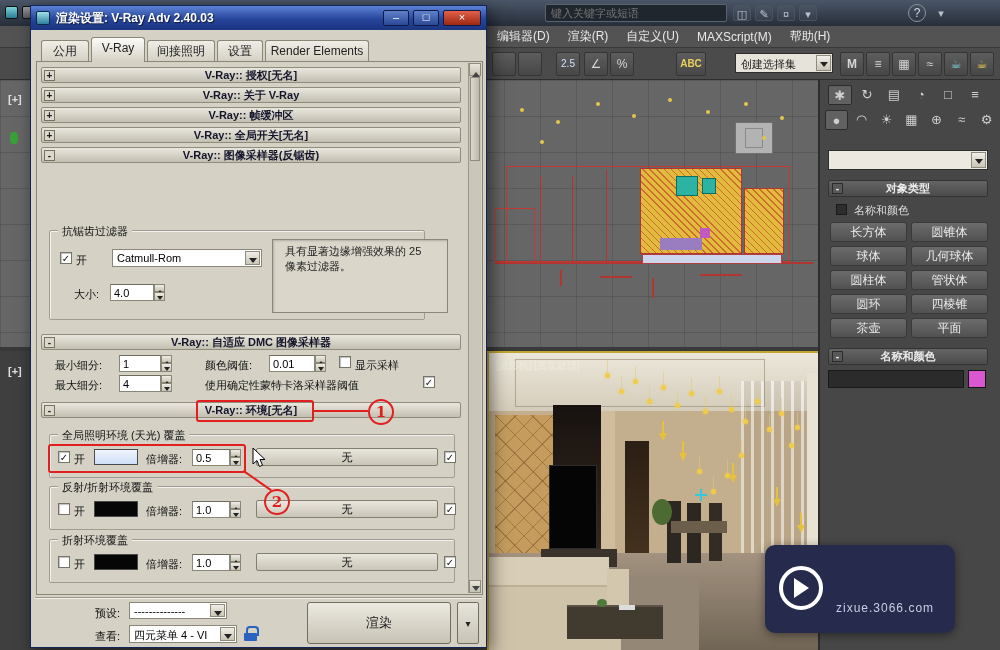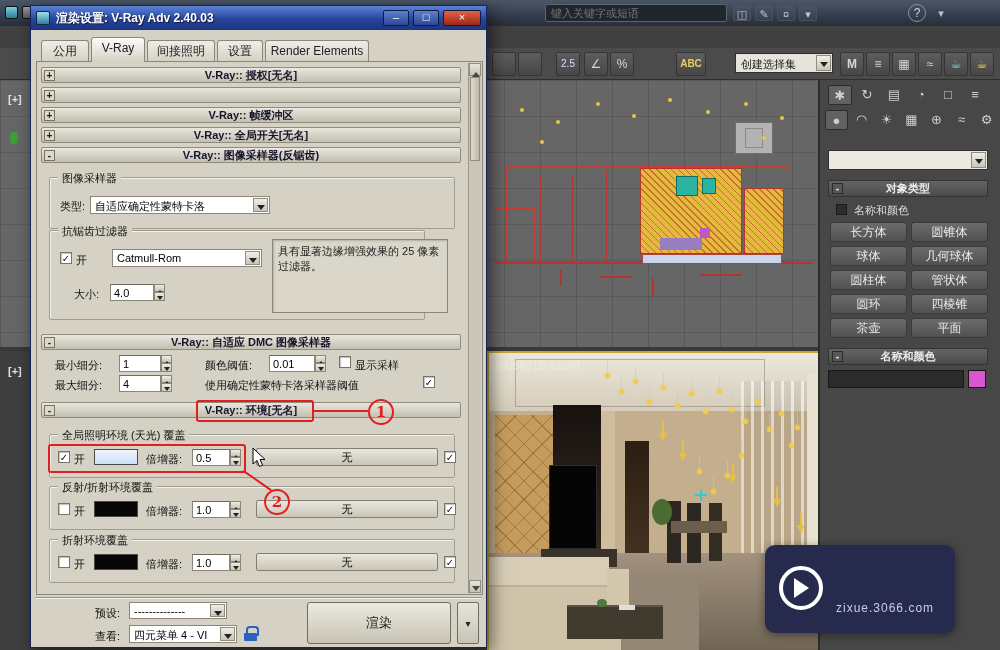--- a/index.html
+++ b/index.html
@@ -73,21 +73,21 @@
 .dd{position:absolute;height:18px;background:#fff;border:1px solid #8a8678;font-size:11px;color:#000;}
 .dd .dtext{display:block;padding:2px 18px 0 4px;white-space:nowrap;overflow:hidden;}
 .spin{position:absolute;width:11px;height:17px;}
 .spin .up,.spin .dn{position:absolute;left:0;width:11px;height:8px;background:linear-gradient(#eeece4,#c9c5b7);border:1px solid #8a8678;}
 .spin .up{top:0;}.spin .dn{top:8px;height:9px;}
 .spin .up::after{content:"";position:absolute;left:2px;top:2px;border:3px solid transparent;border-bottom:4px solid #222;}
 .spin .dn::after{content:"";position:absolute;left:2px;top:3px;border:3px solid transparent;border-top:4px solid #222;}
 .cb{position:absolute;width:12px;height:12px;background:#fff;border:1px solid #777366;box-shadow:inset 1px 1px 1px rgba(0,0,0,.25);font-size:10px;font-weight:bold;line-height:11px;text-align:center;color:#111;}
 .swatch{position:absolute;border:1px solid #4a4a4a;}
 .none-btn{position:absolute;height:18px;background:linear-gradient(#e9e6dd,#c9c5b7);border:1px solid #827e70;border-radius:2px;font-size:11px;text-align:center;line-height:16px;color:#111;}
-.desc{position:absolute;background:#dad6ca;border:1px solid #8a8678;box-shadow:inset 1px 1px 2px rgba(0,0,0,.18);font-size:11px;line-height:15px;padding:4px 5px;color:#222;}
+.desc{position:absolute;background:#dad6ca;border:1px solid #8a8678;box-shadow:inset 1px 1px 2px rgba(0,0,0,.18);font-size:11px;line-height:15px;padding:4px 12px;color:#222;}
 .scrollv{position:absolute;right:1px;top:1px;bottom:1px;width:13px;background:#cac6b9;border-left:1px solid #9a968a;}
 .sb-btn{position:absolute;left:0;width:12px;height:13px;background:linear-gradient(#e8e5dc,#c6c2b4);border:1px solid #8f8b7d;}
 .sb-btn::after{content:"";position:absolute;left:2px;}
 .sb-up::after{top:4px;border:4px solid transparent;border-bottom:5px solid #444;}
 .sb-dn{bottom:0;}
 .sb-dn::after{top:5px;border:4px solid transparent;border-top:5px solid #444;}
 .thumb{position:absolute;left:1px;top:14px;width:10px;height:84px;background:linear-gradient(90deg,#ded9cd,#bcb8aa);border:1px solid #8f8b7d;}
 .dlg-div{position:absolute;left:4px;right:4px;top:591px;height:2px;border-top:1px solid #9a968a;border-bottom:1px solid #f2f0ea;}
 .render-btn{position:absolute;left:276px;top:596px;width:144px;height:42px;background:linear-gradient(#ece9e0,#c7c3b5);border:1px solid #716d5f;border-radius:3px;font-size:13px;text-align:center;line-height:40px;color:#111;}
 .flyout-btn{position:absolute;left:426px;top:596px;width:22px;height:42px;background:linear-gradient(#e7e4db,#c7c3b5);border:1px solid #716d5f;border-radius:2px;color:#222;font-size:10px;text-align:center;line-height:42px;}
@@ -118,20 +118,27 @@
     <div class="qa-ico" style="left:22px;background:linear-gradient(#9a9a9a,#5c5c5c);"></div>
     <input class="search" placeholder="键入关键字或短语" style="">
     <div class="tico" style="left:733px;">◫</div>
     <div class="tico" style="left:755px;">✎</div>
     <div class="tico" style="left:777px;">¤</div>
     <div class="tico" style="left:799px;">▾</div>
     <div class="helpb">?</div>
     <div class="tico" style="left:932px;border:none;background:none;">▾</div>
   </div>
 
+  <div class="mx-menu">
+    <span class="mi">编辑器(D)</span>
+    <span class="mi">渲染(R)</span>
+    <span class="mi">自定义(U)</span>
+    <span class="mi">MAXScript(M)</span>
+    <span class="mi">帮助(H)</span>
+  </div>
 
   <div class="mx-tool">
     <div class="tbtn" style="left:492px;"></div>
     <div class="tbtn" style="left:518px;"></div>
     <div class="tbtn" style="left:556px;color:#cfe0ff;font-size:10px;">2.5</div>
     <div class="tbtn" style="left:584px;">∠</div>
     <div class="tbtn" style="left:610px;">%</div>
     <div class="tbtn" style="left:676px;width:30px;color:#e8d060;font-size:10px;font-weight:bold;">ABC</div>
     <div class="ddl" style="left:735px;top:5px;width:98px;">
       <span class="dtext">创建选择集</span>
@@ -296,41 +303,34 @@
     <div class="tab" style="left:234px;width:104px;">Render Elements</div>
 
     <div class="dlg-body">
 
       <div class="roll" style="top:5px;">
         <span class="rtog">+</span>
         <span class="rtitle">V-Ray:: 授权[无名]</span>
       </div>
       <div class="roll" style="top:25px;">
         <span class="rtog">+</span>
+        <span class="rtitle">V-Ray:: 关于 V-Ray</span>
       </div>
       <div class="roll" style="top:45px;">
         <span class="rtog">+</span>
         <span class="rtitle">V-Ray:: 帧缓冲区</span>
       </div>
       <div class="roll" style="top:65px;">
         <span class="rtog">+</span>
         <span class="rtitle">V-Ray:: 全局开关[无名]</span>
       </div>
 
       <div class="roll" style="top:85px;">
         <span class="rtog">-</span>
         <span class="rtitle">V-Ray:: 图像采样器(反锯齿)</span>
-      </div>
-      <div class="grp" style="left:12px;top:115px;width:406px;height:52px;">
-        <span class="grp-label">图像采样器</span>
-        <span class="lbl" style="left:10px;top:21px;">类型:</span>
-        <div class="dd" style="left:40px;top:18px;width:180px;">
-          <span class="dtext">自适应确定性蒙特卡洛</span>
-            <span class="da"></span>
-        </div>
       </div>
       <div class="grp" style="left:12px;top:168px;width:376px;height:90px;">
         <span class="grp-label">抗锯齿过滤器</span>
         <div class="cb" style="left:10px;top:21px;">✓</div>
         <span class="lbl" style="left:26px;top:22px;">开</span>
         <div class="dd" style="left:62px;top:18px;width:150px;">
           <span class="dtext">Catmull-Rom</span>
             <span class="da"></span>
         </div>
         <div class="desc" style="left:222px;top:8px;width:176px;height:74px;">具有显著边缘增强效果的 25 像素过滤器。</div>

